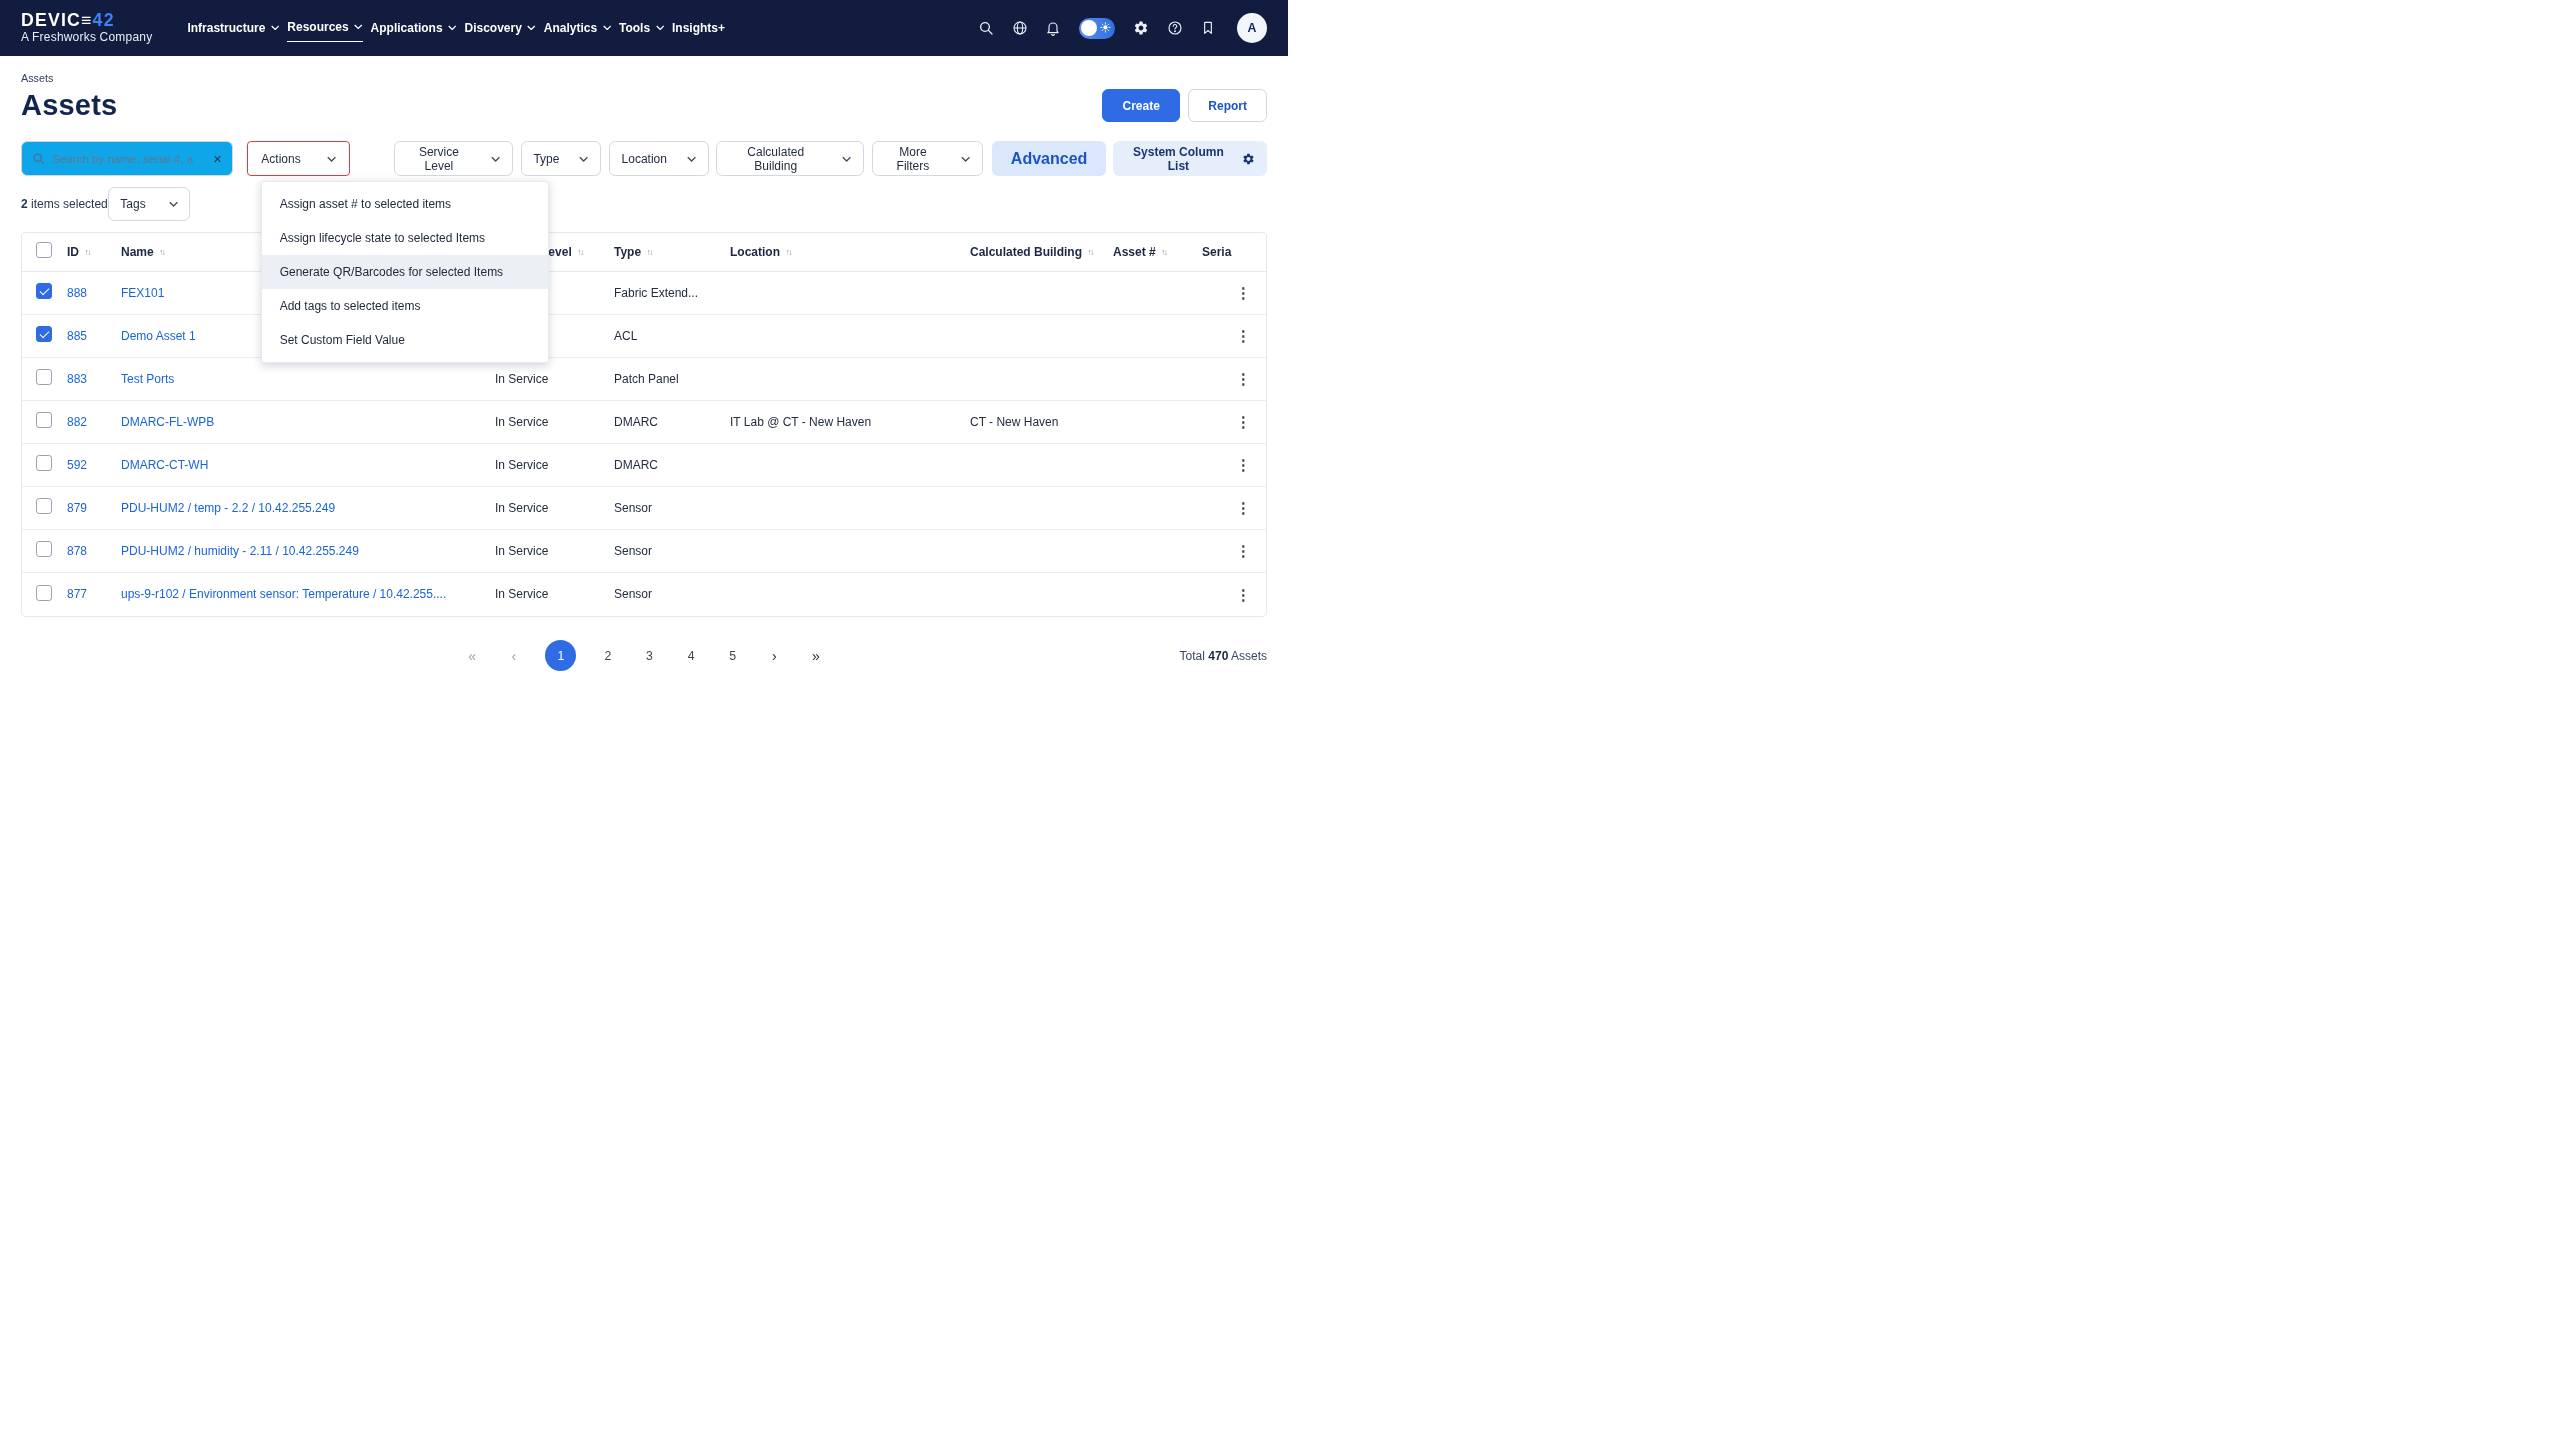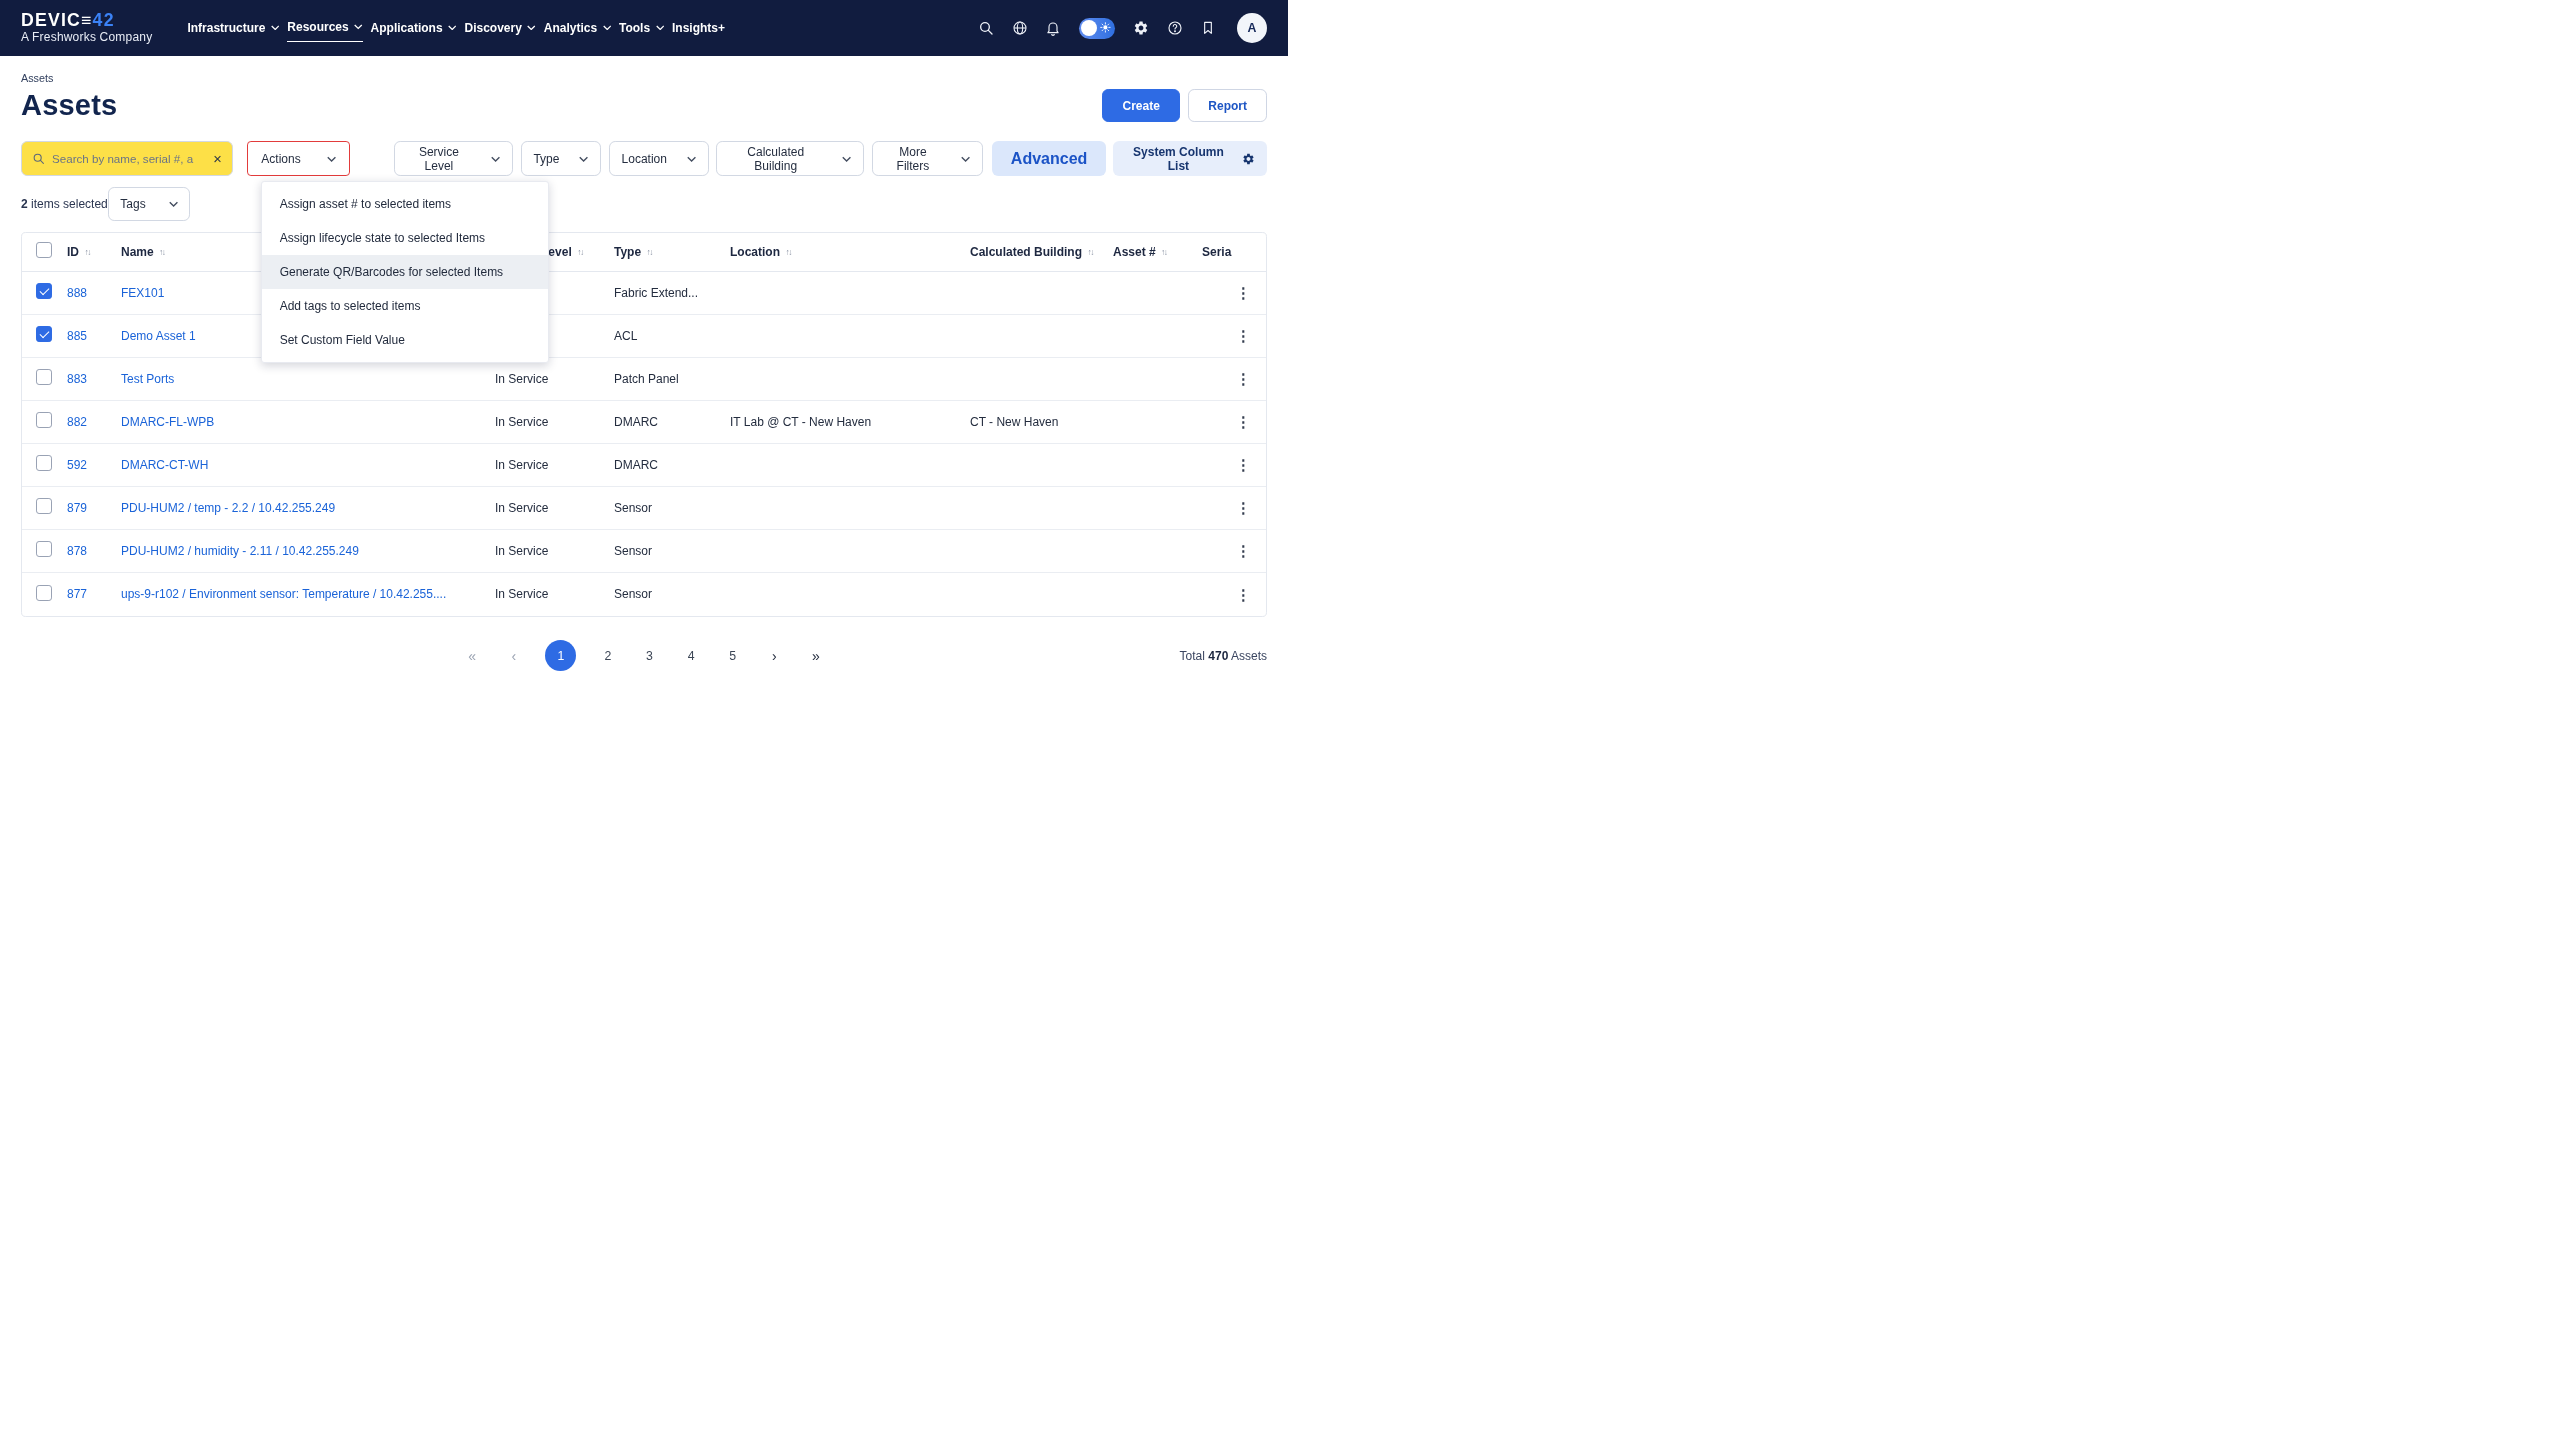--- a/index.html
+++ b/index.html
@@ -33,21 +33,21 @@
   .breadcrumb { margin-top:16px; font-size:10.8px; color:#32405e; }
   .title-row { margin-top:5.4px; display:flex; align-items:center; justify-content:space-between; }
   .page-title { font-size:29px; font-weight:700; color:#12254e; letter-spacing:0.2px; }
   .title-actions { display:flex; gap:8.5px; }
   .btn { font-family:inherit; font-size:12px; font-weight:600; border-radius:6.2px; padding:8.5px 19px; cursor:pointer; }
   .btn-primary { background:#2e6be4; color:#fff; border:0.8px solid #2e6be4; }
   .btn-outline { background:#fff; color:#1d55c4; border:0.8px solid #cfd6e4; }
 
   
   .filter-row { margin-top:19px; display:flex; align-items:center; position:relative; }
-  .search-box { width:226px; height:35px; border:0.8px solid #d2d8e3; border-radius:6.2px; display:flex; align-items:center; padding:0 10px; gap:7px; background:#fde047; }
+  .search-box { width:226px; height:35px; border:0.8px solid #d2d8e3; border-radius:6.2px; display:flex; align-items:center; padding:0 10px; gap:7px; background:#0ea5e9; }
   .search-box svg { width:13px; height:13px; color:#5d6879; flex:none; }
   .search-input { border:none; outline:none; flex:1; min-width:0; font-family:inherit; font-size:11.6px; color:#3a4459; background:transparent; }
   .search-input::placeholder { color:#6a7487; }
   .search-clear { font-size:14.6px; color:#2f3949; cursor:pointer; line-height:1; }
   .actions-btn { margin-left:14.6px; height:35px; padding:0 13px; border:1.5px solid #e23b3b; border-radius:3.9px; background:#fff; display:flex; align-items:center; gap:26px; font-size:12px; color:#252e40; cursor:pointer; }
   .fchev { width:9.2px; height:6.2px; color:#444e60; }
   .fchev svg { display:block; width:9.2px; height:6.2px; }
   .filter-btn { height:35px; padding:0 11.6px; border:0.8px solid #d2d8e3; border-radius:6.2px; background:#fff; display:flex; align-items:center; gap:20px; font-size:12px; color:#252e40; cursor:pointer; margin-left:7.7px; }
   .filter-btn.first-gap { margin-left:44px; }
   .btn-advanced { margin-left:9.2px; height:35px; padding:0 18.5px; border:none; border-radius:6.2px; background:#dbe7fb; color:#1b53c6; font-weight:700; font-size:16px; cursor:pointer; }

